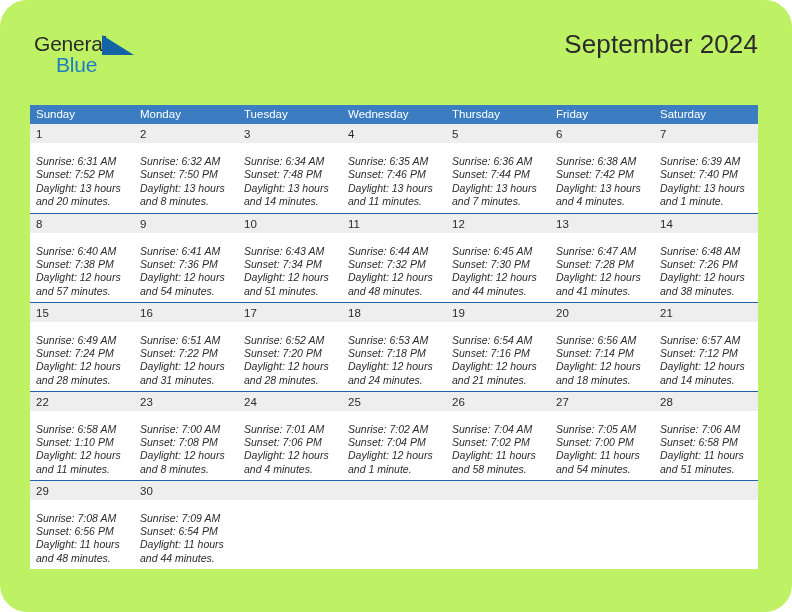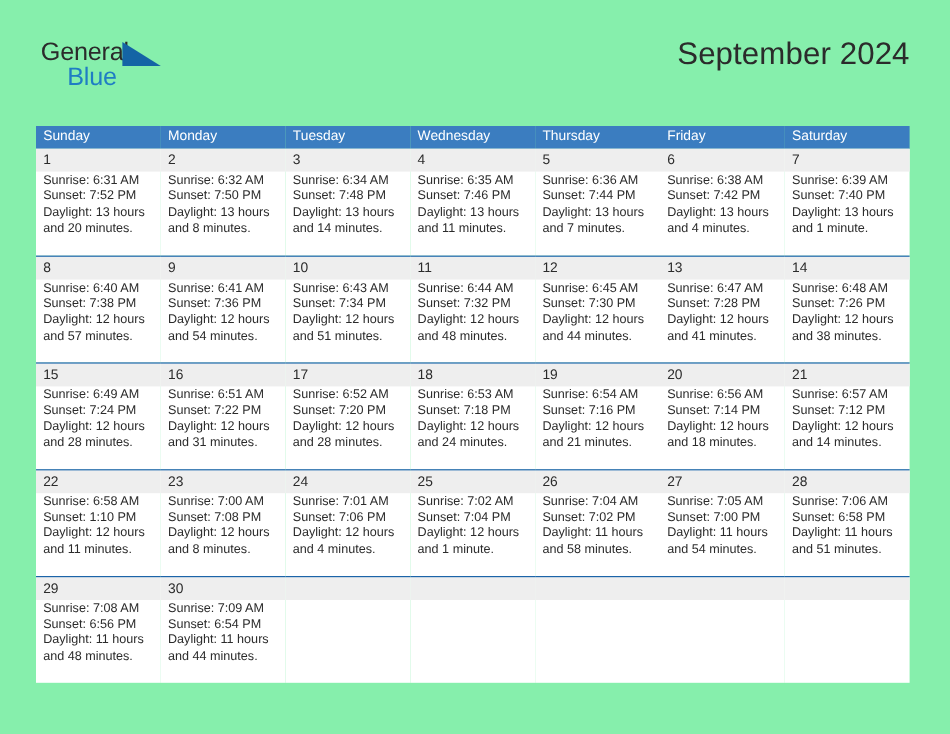--- a/index.html
+++ b/index.html
@@ -9,22 +9,23 @@
     height: 612px;
     background: #ffffff;
     font-family: "Liberation Sans", sans-serif;
     -webkit-font-smoothing: antialiased;
   }
 
   .page {
     position: relative;
     width: 792px;
     height: 612px;
-    background: #86efac;
+    background: #bef264;
     overflow: hidden;
+    border-radius: 27px;
   }
 
   
   .header {
     position: absolute;
     left: 34px;
     top: 28px;
     right: 34px;
     height: 66px;
   }
@@ -125,24 +126,25 @@
     background: #eeeeee;
     font-size: 11.5px;
     color: #2b2b2b;
     padding: 4px 0 3px 6px;
     line-height: 12px;
     height: 19px;
   }
   .daynum.empty { color: transparent; }
 
   .details {
-    padding: 1px 6px 0 6px;
+    padding: 12px 6px 0 6px;
     font-size: 10.5px;
     color: #2b2b2b;
     line-height: 13.4px;
+    font-style: italic;
   }
   .details div { white-space: nowrap; }
 </style>
 </head>
 <body>
 
 <div class="page">
 
   <div class="header">
 

